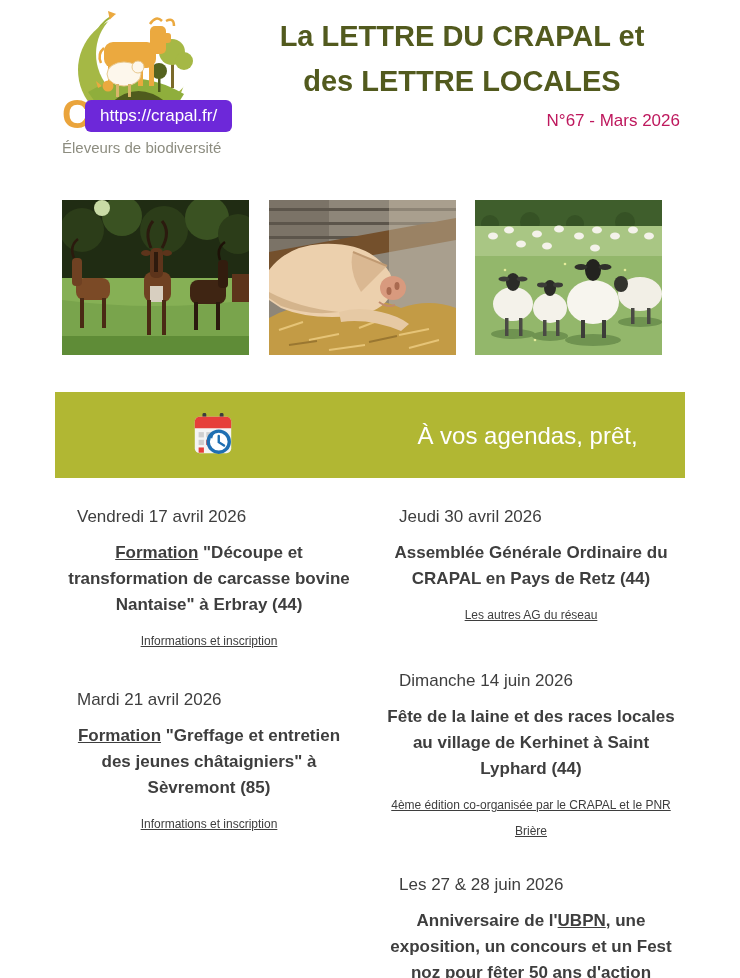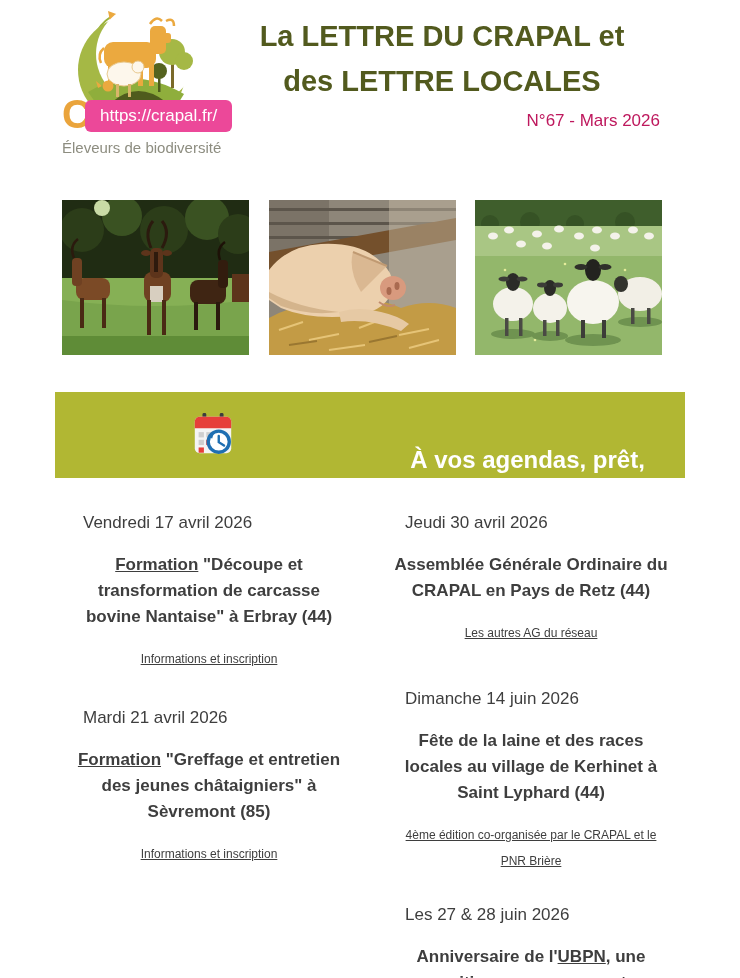--- a/index.html
+++ b/index.html
@@ -3,43 +3,43 @@
 <meta charset="utf-8">
 <style>
   html,body{margin:0;padding:0;background:#fff;}
   body{width:740px;height:978px;font-family:"Liberation Sans",sans-serif;color:#3e3e3e;}
   .page{position:relative;width:740px;height:978px;overflow:hidden;background:#fff;}
 
   
   .emblem{position:absolute;left:72px;top:6px;width:132px;height:118px;}
   .wordmark{position:absolute;left:62px;top:92px;font-size:40px;font-weight:bold;color:#eaa43c;letter-spacing:1px;}
   .tagline{position:absolute;left:62px;top:139px;font-size:15px;color:#8d8d80;}
-  .tooltip{position:absolute;left:85px;top:100px;background:#ec4899;color:#fff;font-size:17px;
+  .tooltip{position:absolute;left:85px;top:100px;background:#6d28d9;color:#fff;font-size:17px;
            padding:6px 15px;border-radius:6px;z-index:6;white-space:nowrap;}
 
-  .title-block{position:absolute;left:224px;top:14px;width:436px;text-align:center;}
+  .title-block{position:absolute;left:244px;top:14px;width:436px;text-align:center;}
   .title-line{font-size:29px;font-weight:bold;color:#525a1e;line-height:45px;}
   .issue{text-align:right;font-size:17px;color:#be185d;margin-top:7px;}
 
   
   .photos{position:absolute;left:62px;top:200px;width:600px;display:flex;justify-content:space-between;}
   .photo{width:187px;height:155px;display:block;}
   .photo svg{width:100%;height:100%;display:block;}
 
   
   .banner{position:absolute;left:55px;top:392px;width:630px;height:86px;background:#b1b733;display:flex;}
   .banner-left{width:50%;display:flex;align-items:center;justify-content:center;}
-  .banner-right{width:50%;display:flex;flex-direction:row;justify-content:center;
-                color:#fff;font-weight:bold;font-size:24px;text-align:center;line-height:37px;align-items:flex-end;}
+  .banner-right{width:50%;display:flex;flex-direction:column;justify-content:center;
+                color:#fff;font-weight:normal;font-size:24px;text-align:center;line-height:37px;}
 
   
   .events{position:absolute;left:55px;top:494px;width:630px;display:flex;}
   .col{width:308px;font-size:17px;line-height:26px;}
   .col-left{margin-right:14px;}
-  .event p{margin:16px;}
+  .event p{margin:10px;}
   .ev-date{text-align:left;padding-left:12px;}
   .ev-title{text-align:center;font-weight:bold;}
   .ev-detail{text-align:center;}
   .ev-link{text-align:center;font-size:12px;}
   a{color:#3e3e3e;text-decoration:underline;cursor:pointer;}
   .col-left .event{margin-bottom:33px;}
   .col-right .ev1{margin-bottom:40px;}
   .col-right .ev2{margin-bottom:28px;}
 </style>
 </head>

